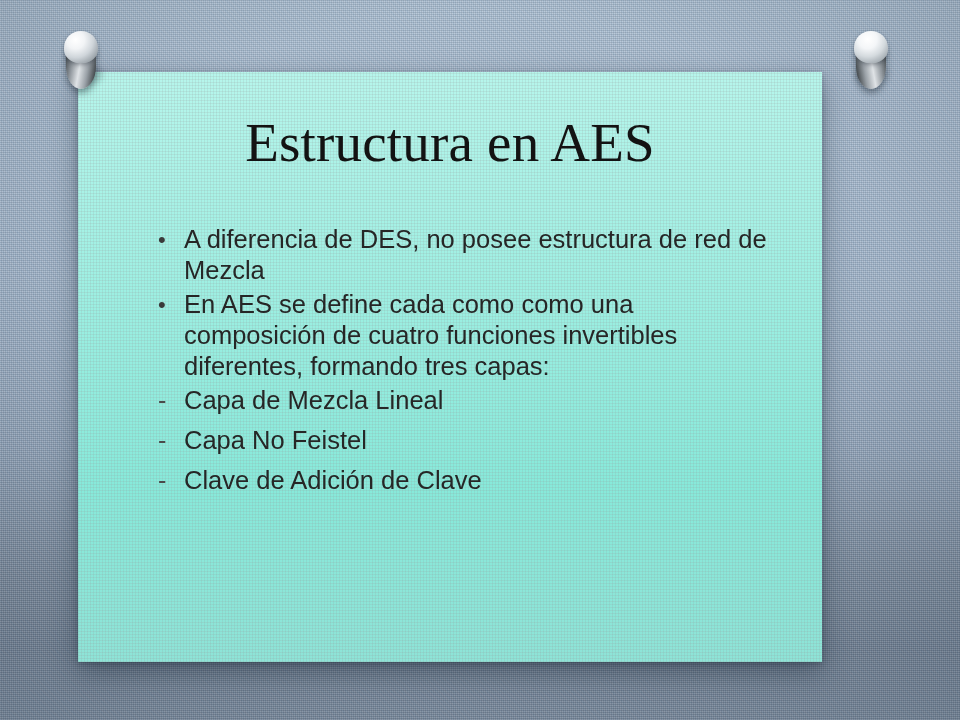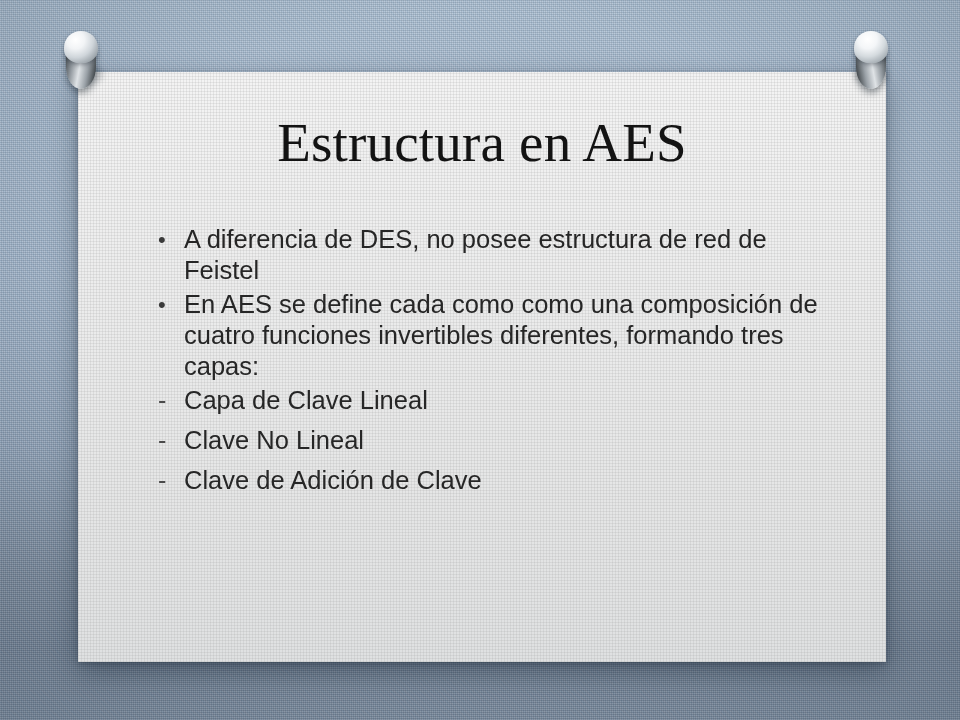--- a/index.html
+++ b/index.html
@@ -44,23 +44,23 @@
     position: absolute;
     inset: 0;
     background: radial-gradient(ellipse 95% 80% at 50% 38%, rgba(0,0,0,0) 45%, rgba(30,45,62,0.28) 100%);
   }
 
   
   .card {
     position: absolute;
     left: 78px;
     top: 72px;
-    width: 808px;
+    width: 744px;
     height: 590px;
-    background: #e5e5e5;
+    background: #5eead4;
     box-shadow:
       0 10px 26px rgba(25,38,52,0.42),
       0 2px 6px rgba(25,38,52,0.30);
   }
   .card-texture {
     position: absolute;
     inset: 0;
     background-image:
       repeating-linear-gradient(0deg, rgba(150,150,150,0.16) 0px, rgba(150,150,150,0.16) 1px, rgba(255,255,255,0) 1px, rgba(255,255,255,0) 3px),
       repeating-linear-gradient(90deg, rgba(150,150,150,0.16) 0px, rgba(150,150,150,0.16) 1px, rgba(255,255,255,0) 1px, rgba(255,255,255,0) 3px);
@@ -191,36 +191,36 @@
     <div class="card-texture"></div>
 
     <div class="card-inner">
 
       <div class="title">Estructura en AES</div>
 
       <div class="body-list">
 
         <div class="item level1">
           <span class="marker">•</span>
-          <span class="item-text">A diferencia de DES, no posee estructura de red de Feistel</span>
+          <span class="item-text">A diferencia de DES, no posee estructura de red de Mezcla</span>
         </div>
 
         <div class="item level1">
           <span class="marker">•</span>
           <span class="item-text">En AES se define cada como como una composición de cuatro funciones invertibles diferentes, formando tres capas:</span>
         </div>
 
         <div class="item level2">
           <span class="marker dash">-</span>
-          <span class="item-text">Capa de Clave Lineal</span>
+          <span class="item-text">Capa de Mezcla Lineal</span>
         </div>
 
         <div class="item level2">
           <span class="marker dash">-</span>
-          <span class="item-text">Clave No Lineal</span>
+          <span class="item-text">Capa No Feistel</span>
         </div>
 
         <div class="item level2">
           <span class="marker dash">-</span>
           <span class="item-text">Clave de Adición de Clave</span>
         </div>
 
       </div>
     </div>
   </div>

